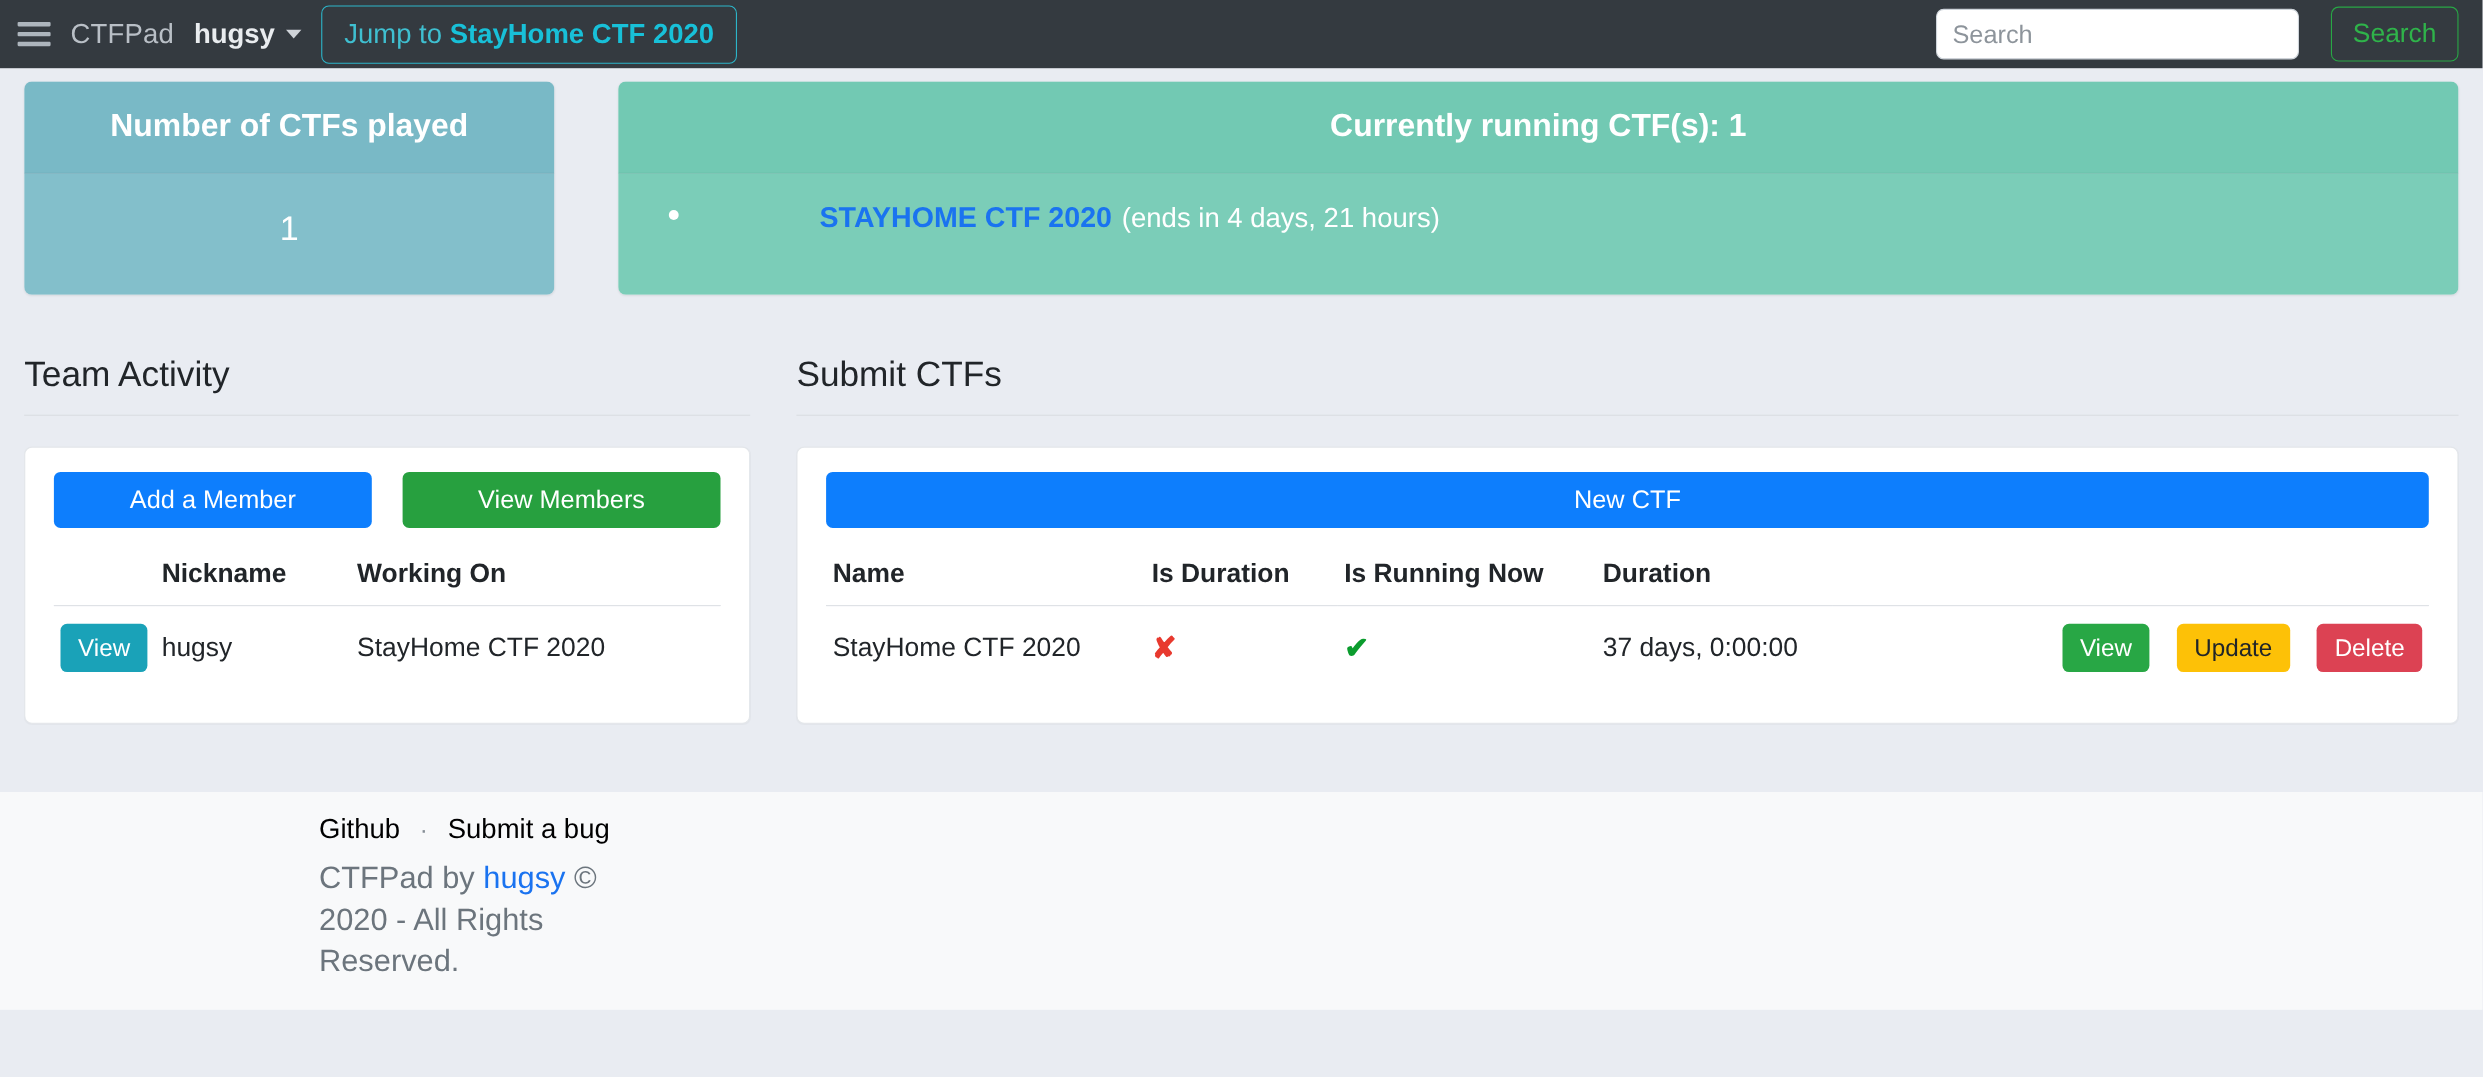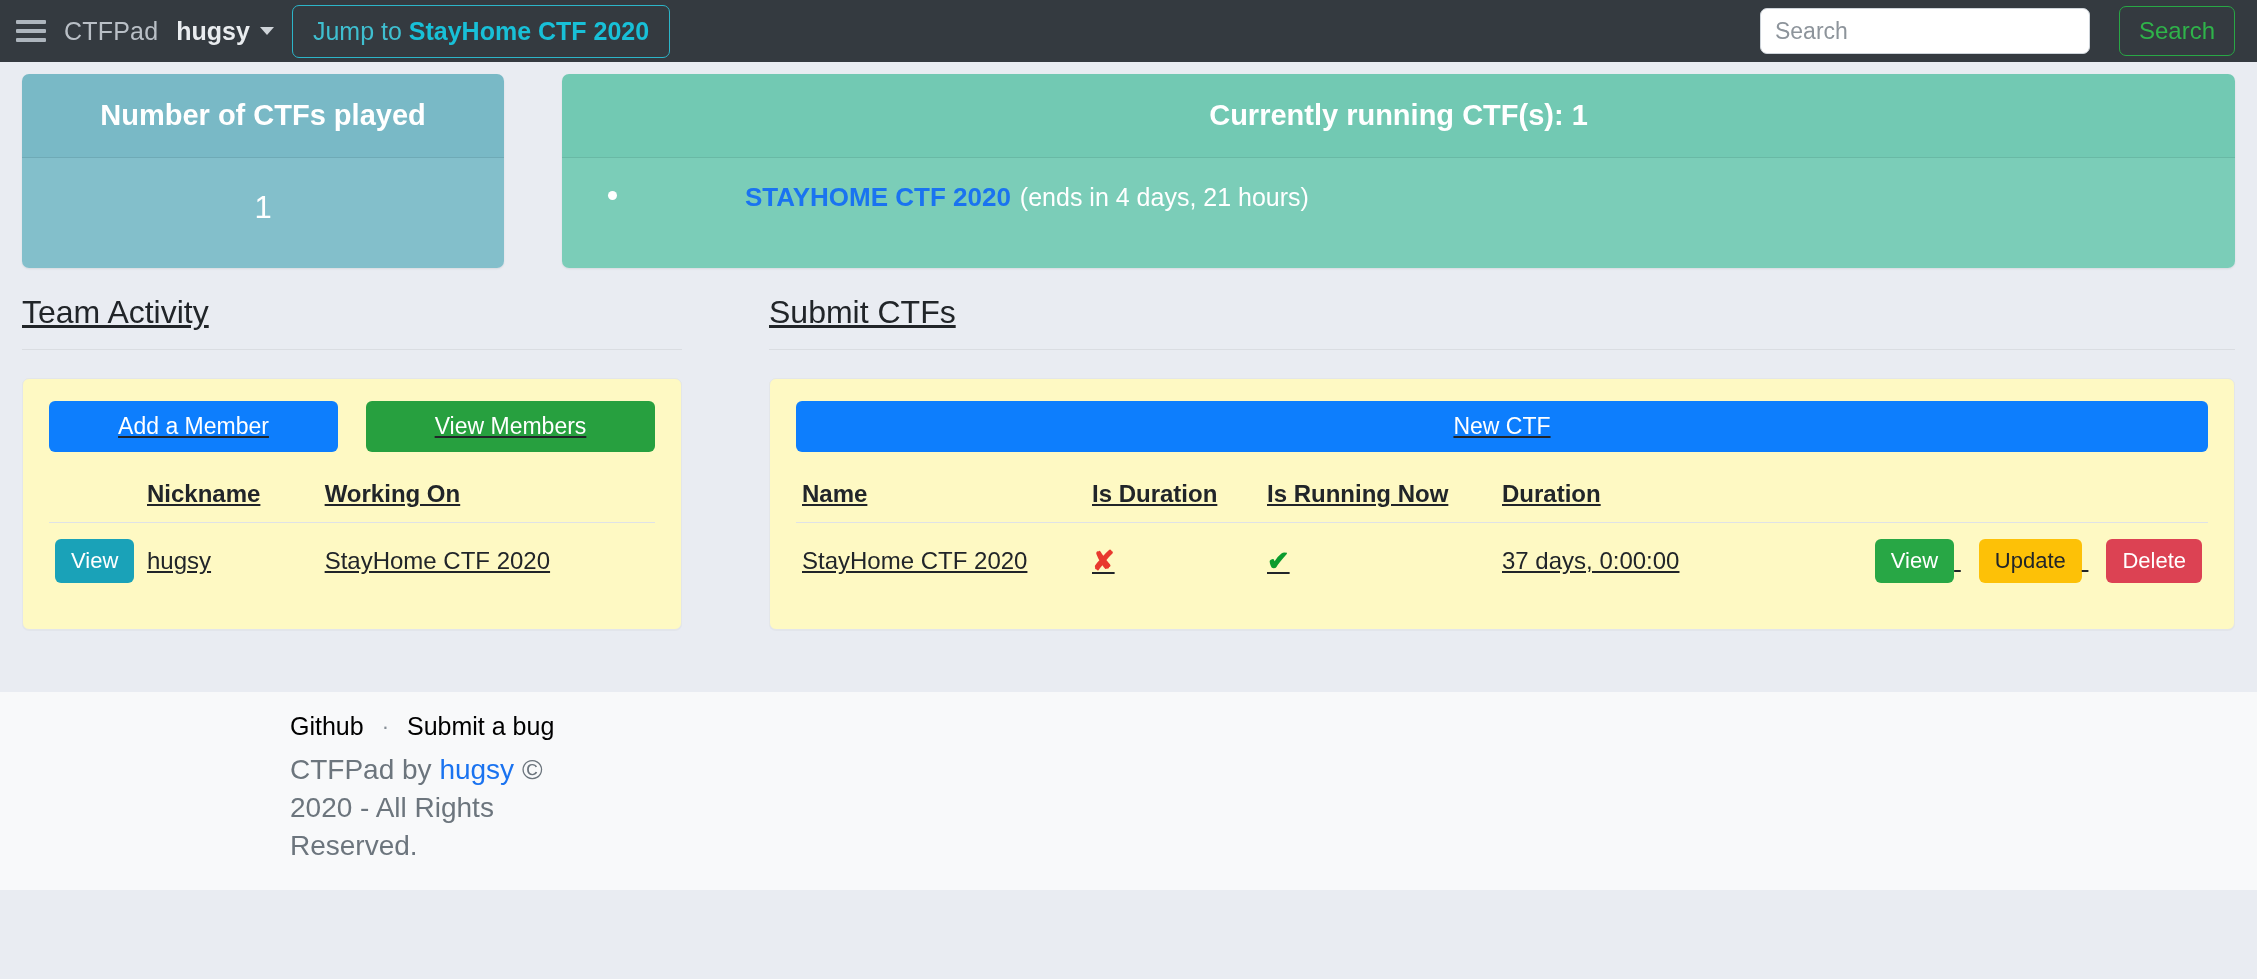--- a/index.html
+++ b/index.html
@@ -192,38 +192,37 @@
     color: #1a73f0;
     font-weight: bold;
     text-decoration: none;
     font-size: 26px;
   }
   .ctf-ends { color: #fff; font-size: 25px; margin-left: 9px; }
 
   
   .sections {
     display: flex;
-    gap: 87px;
-    margin-top: 26px;
-    text-decoration: underline;
+    gap: 42px;
+    margin-top: 54px;
   }
   .col-left { width: 660px; flex: none; }
   .col-right { flex: 1; }
 
   .section-title {
     font-size: 32px;
     font-weight: normal;
     color: #212529;
     padding-bottom: 18px;
     border-bottom: 1px solid #dadde2;
     margin-bottom: 28px;
   }
 
   .panel {
-    background: #fef9c3;
+    background: #ffffff;
     border: 1px solid #e3e6ea;
     border-radius: 7px;
     padding: 22px 26px 30px;
     box-shadow: 0 1px 1px rgba(0,0,0,.03);
   }
 
   .btn {
     border: none;
     border-radius: 6px;
     color: #fff;

